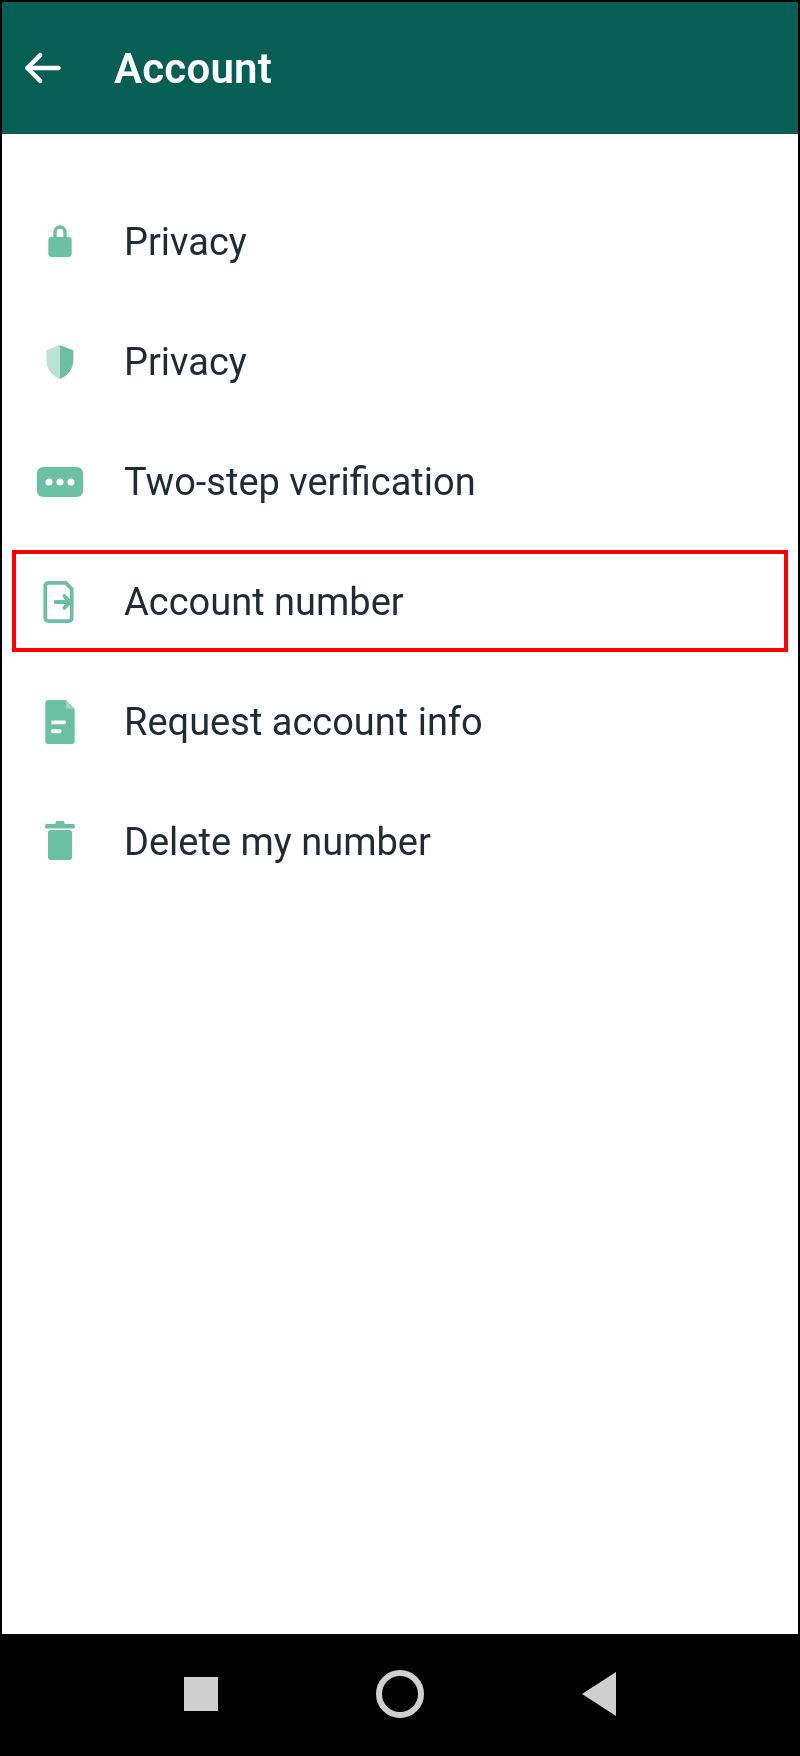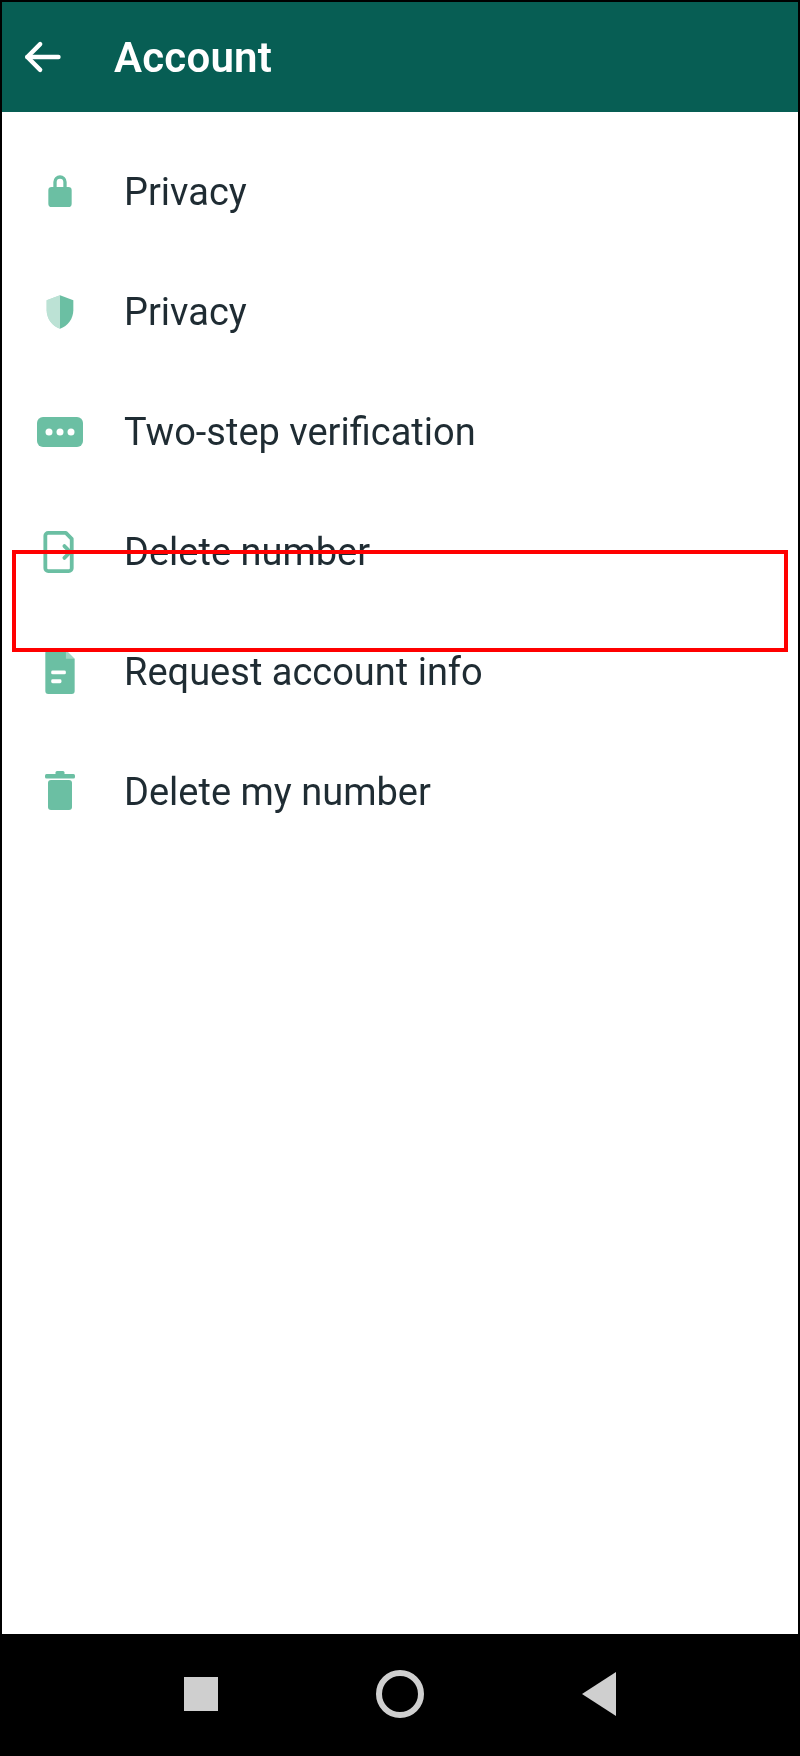--- a/index.html
+++ b/index.html
@@ -13,21 +13,21 @@
     }
     .frame {
       position: absolute;
       top: 0; left: 0; right: 0; bottom: 0;
       border: 2px solid #000;
       background: #fff;
       display: flex;
       flex-direction: column;
     }
     .app-bar {
-      height: 110px;
+      height: 132px;
       background: #075E54;
       display: flex;
       align-items: center;
       padding-left: 18px;
       flex: 0 0 auto;
     }
     .app-bar .back {
       width: 72px;
       height: 72px;
       display: flex;
@@ -39,21 +39,21 @@
       color: #fff;
       font-size: 42px;
       font-weight: 600;
       margin-left: 22px;
       letter-spacing: 0.2px;
     }
 
     .content {
       flex: 1 1 auto;
       background: #fff;
-      padding-top: 20px;
+      padding-top: 48px;
     }
 
     .row {
       height: 120px;
       display: flex;
       align-items: center;
       padding-left: 28px;
       position: relative;
     }
     .row .ic {
@@ -159,21 +159,21 @@
     </div>
 
     <div class="row">
       <span class="ic">
         <svg width="36" height="44" viewBox="0 0 24 30" fill="none" stroke="#6BBFA3" stroke-width="2.6" stroke-linejoin="round">
           <path d="M4 2h12l4 4v20a2 2 0 0 1-2 2H4a2 2 0 0 1-2-2V4a2 2 0 0 1 2-2z"></path>
           <path d="M9 15h10" stroke-linecap="round"></path>
           <polyline points="15 11 19 15 15 19" stroke-linecap="round"></polyline>
         </svg>
       </span>
-      <span class="label">Delete number</span>
+      <span class="label">Account number</span>
     </div>
 
     <div class="row">
       <span class="ic">
         <svg width="36" height="44" viewBox="0 0 24 30" fill="#6BBFA3">
           <path d="M4 0h12l6 6v22a2 2 0 0 1-2 2H4a2 2 0 0 1-2-2V2a2 2 0 0 1 2-2z"></path>
           <path d="M16 0v6h6" fill="#fff" opacity="0.35"></path>
           <rect x="6" y="14" width="10" height="2.6" rx="1" fill="#fff"></rect>
           <rect x="6" y="20" width="7" height="2.6" rx="1" fill="#fff"></rect>
         </svg>

